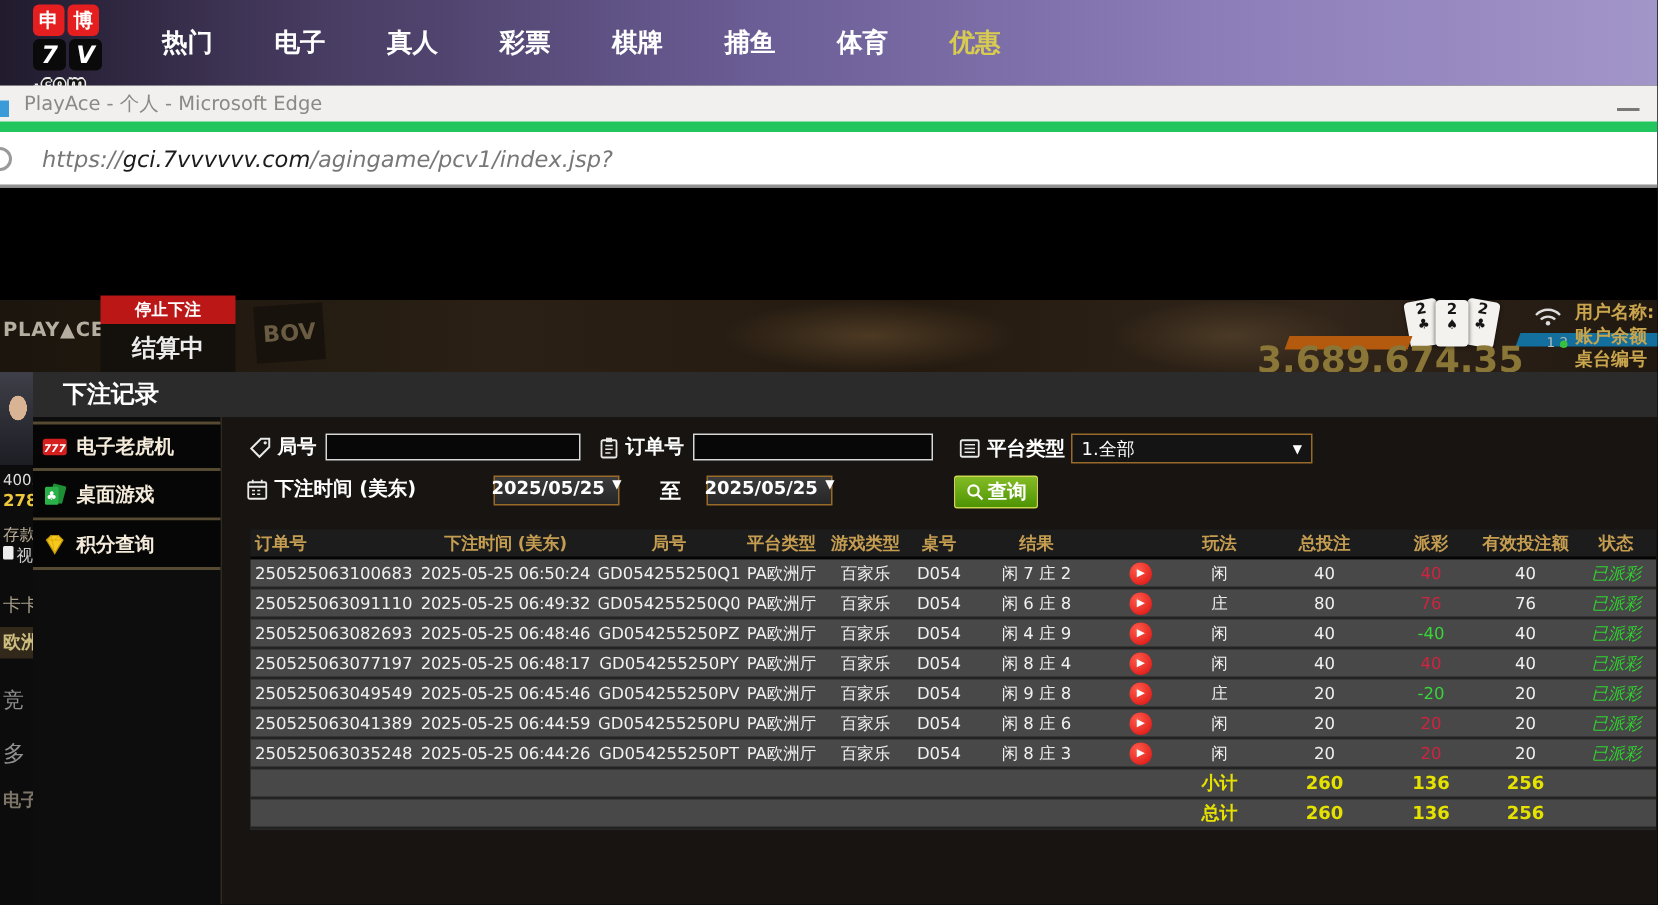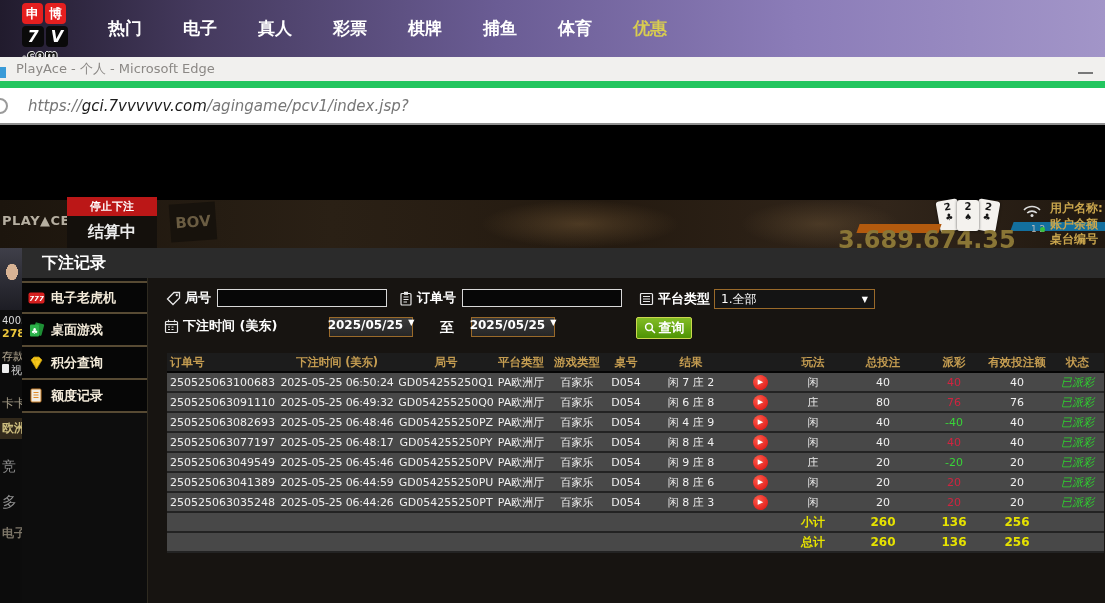--- a/index.html
+++ b/index.html
@@ -256,27 +256,20 @@
                 </svg></span>
               <span>桌面游戏</span>
             </div>
             <div class="side-item">
               <span class="side-icon"><svg width="17" height="16">
                   <polygon points="3,5 6,2 11,2 14,5 8.5,14" fill="#f6c81c" stroke="#b8920a" stroke-width="0.8"></polygon>
                   <path d="M3 5 L14 5 M6 2 L8.5 14 M11 2 L8.5 5" stroke="#d9a90d" stroke-width="0.6" fill="none"></path>
                 </svg></span>
               <span>积分查询</span>
             </div>
-            <div class="side-item">
-              <span class="side-icon"><svg width="17" height="16">
-                  <rect x="3" y="1" width="10" height="13" rx="1" fill="#f2ede2" stroke="#c87f2a" stroke-width="1"></rect>
-                  <path d="M5.5 4.5 H10.5 M5.5 7 H10.5 M5.5 9.5 H10.5" stroke="#e08a28" stroke-width="1.2"></path>
-                </svg></span>
-              <span>额度记录</span>
-            </div>
           </div>
         <div class="content">
 
           <div class="fgroup" style="left:18px; top:11px;">
             <span class="ficon">
               <svg width="15" height="15">
                   <path d="M1.5 8 L8 1.5 L13.5 1.5 L13.5 7 L7 13.5 Z" fill="none" stroke="#e8e8e8" stroke-width="1.3"></path>
                   <circle cx="10.8" cy="4.2" r="1.1" fill="#e8e8e8"></circle>
                 </svg>
             </span>

